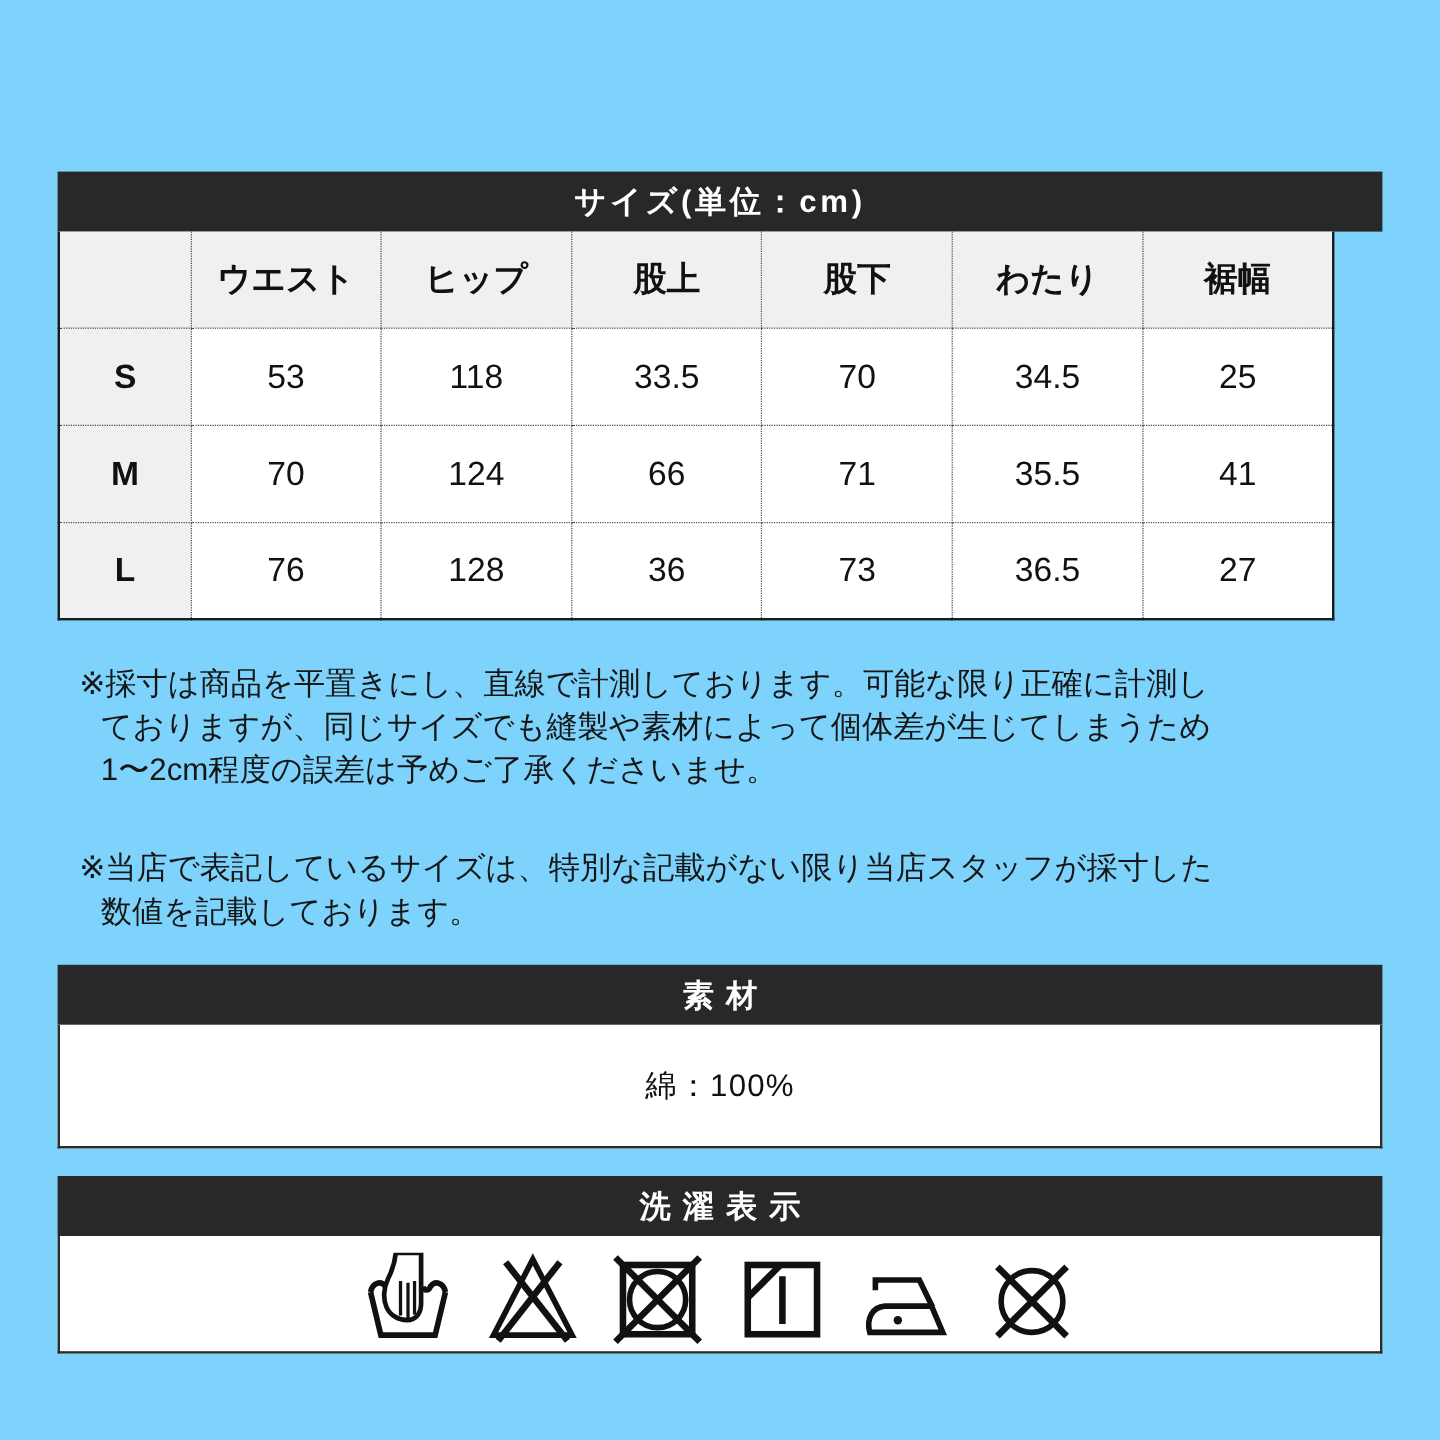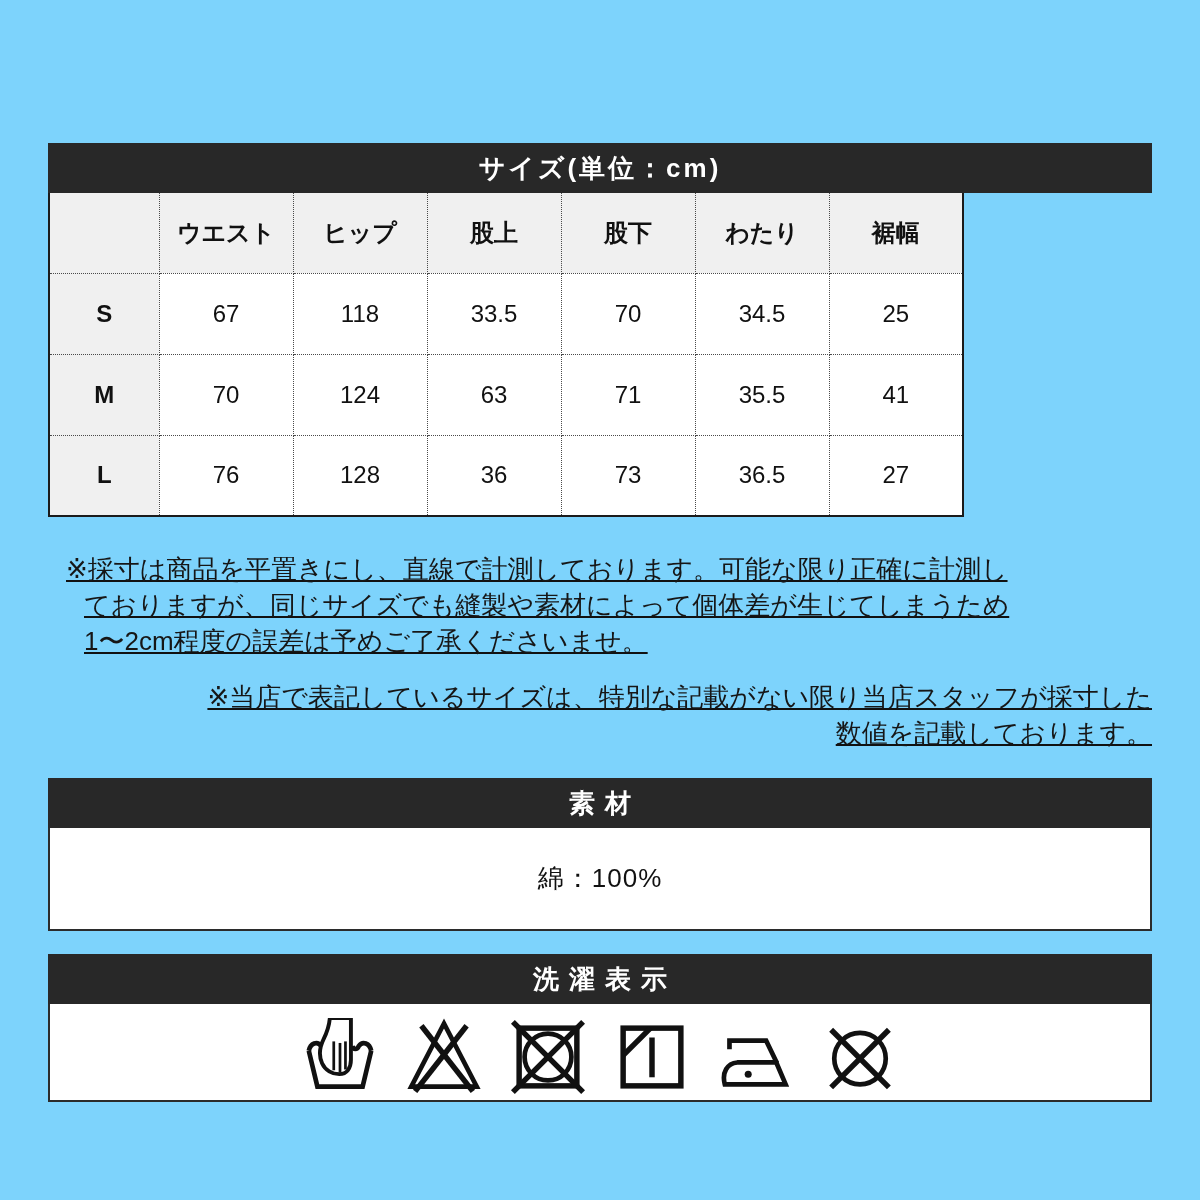--- a/index.html
+++ b/index.html
@@ -15,44 +15,44 @@
   
   .section-bar{
     height:50px;background:#282828;color:#fff;
     display:flex;align-items:center;justify-content:center;
     font-weight:bold;font-size:26px;letter-spacing:3px;
   }
   .section-bar.spaced{letter-spacing:10px;padding-left:10px;margin-top:23px;}
 
   
   table.size-table{
-    width:916px;border-collapse:collapse;table-layout:fixed;
+    width:1064px;border-collapse:collapse;table-layout:fixed;
     border:2px solid #1b1b1b;border-top:none;
-    font-size:24px;
+    font-size:28px;
   }
   table.size-table col.label-col{width:110px;}
   table.size-table th,
   table.size-table td{
     border:1px dotted #4a4a4a;
     text-align:center;vertical-align:middle;padding:0;
   }
   table.size-table thead tr{height:80px;}
   table.size-table tbody tr{height:81px;}
   table.size-table thead th{background:#f0f0f0;font-weight:bold;border-top:none;}
   table.size-table tbody th{background:#f0f0f0;font-weight:bold;}
   table.size-table td{background:#fff;font-weight:normal;}
 
   
-  .notes{margin:34px 0 0 18px;text-decoration:underline;}
+  .notes{margin:34px 0 0 18px;}
   .note{
     margin:0;font-size:26px;line-height:36px;
     padding-left:18px;text-indent:-18px;
     white-space:pre-line;color:#161616;
   }
-  .note + .note{margin-top:20px;text-align:right;}
+  .note + .note{margin-top:46px;}
 
   
   .material-section{margin-top:27px;}
   .care-section{margin-top:21px;}
   .panel{
     box-sizing:content-box;height:101px;
     border:2px solid #2b2b2b;border-top:none;
     display:flex;align-items:center;justify-content:center;
     background:#fff;
   }
@@ -92,32 +92,32 @@
             <th>ヒップ</th>
             <th>股上</th>
             <th>股下</th>
             <th>わたり</th>
             <th>裾幅</th>
           </tr>
         </thead>
         <tbody>
           <tr>
             <th>S</th>
-            <td>67</td>
+            <td>53</td>
             <td>118</td>
             <td>33.5</td>
             <td>70</td>
             <td>34.5</td>
             <td>25</td>
           </tr>
           <tr>
             <th>M</th>
             <td>70</td>
             <td>124</td>
-            <td>63</td>
+            <td>66</td>
             <td>71</td>
             <td>35.5</td>
             <td>41</td>
           </tr>
           <tr>
             <th>L</th>
             <td>76</td>
             <td>128</td>
             <td>36</td>
             <td>73</td>

